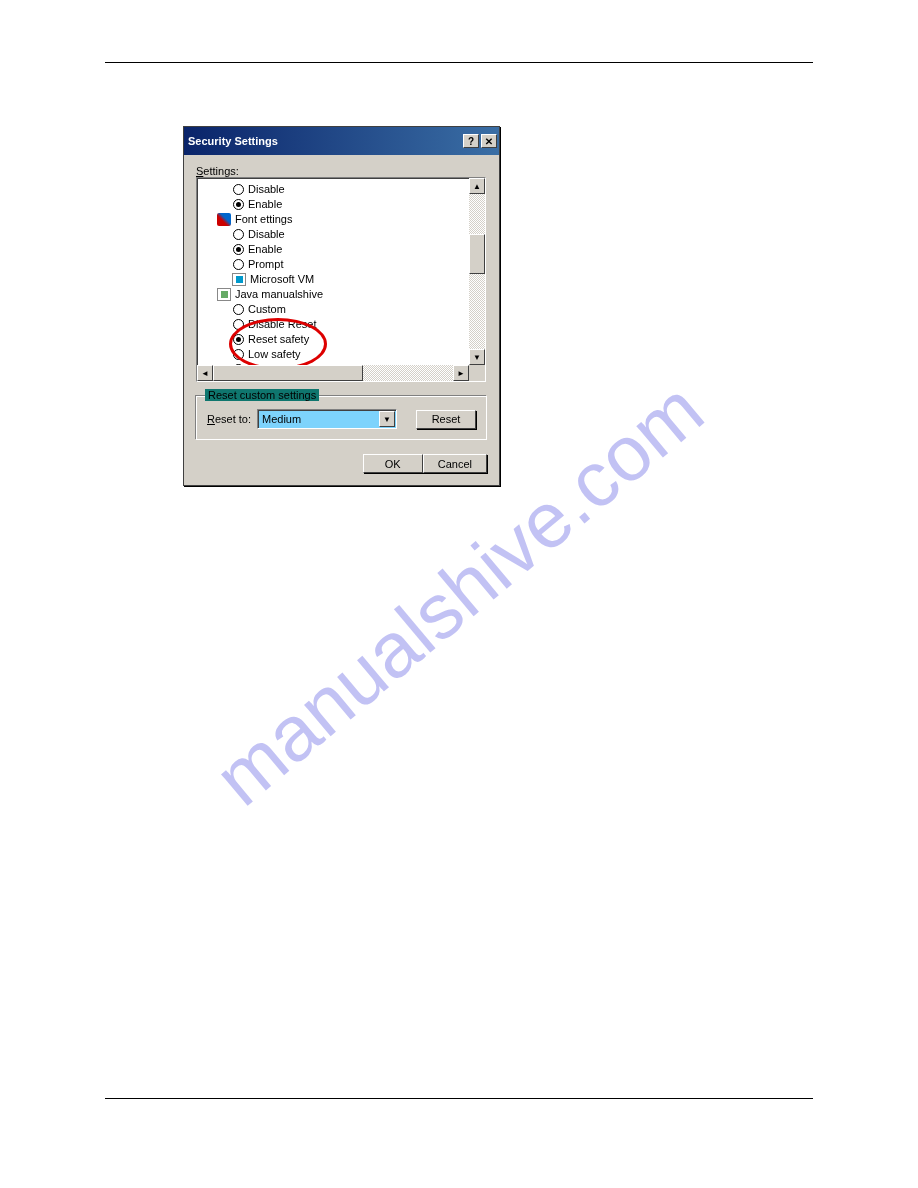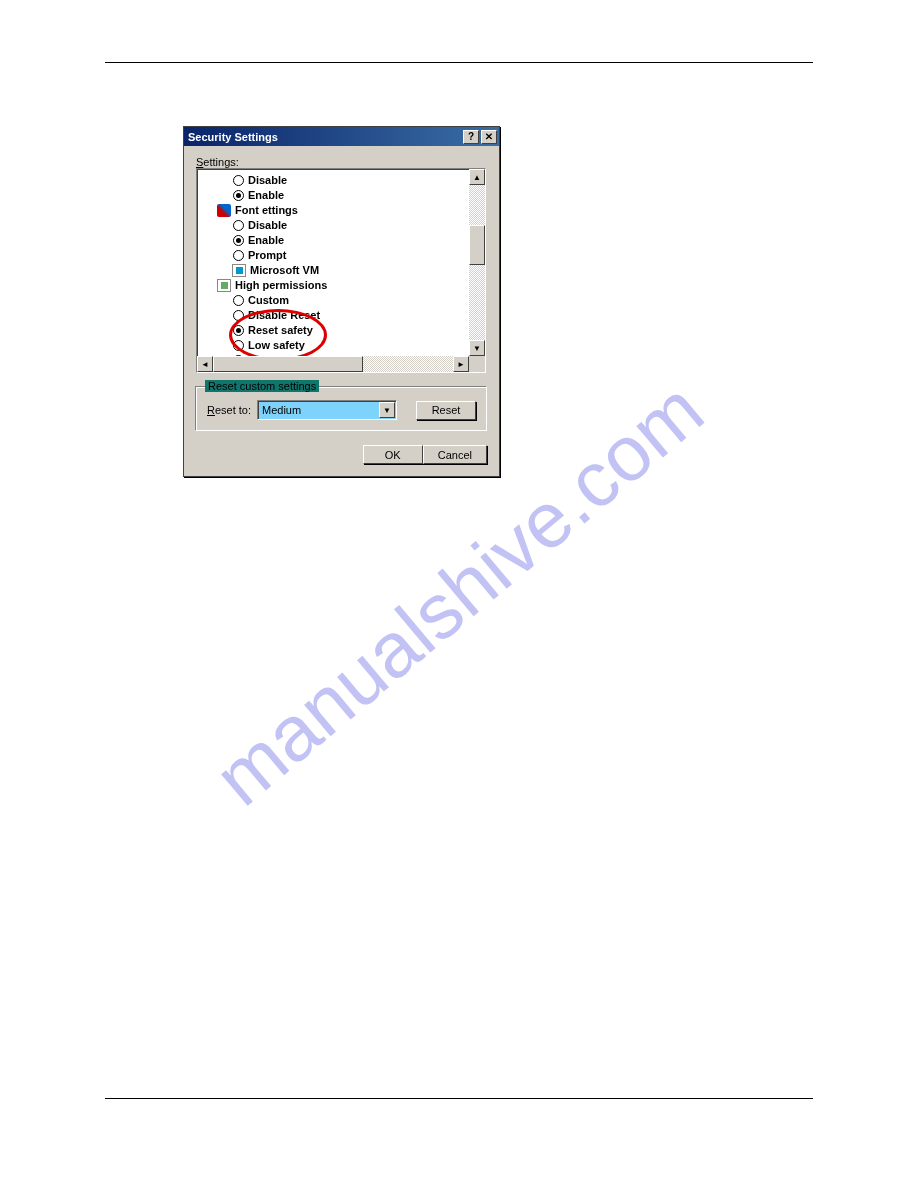--- a/index.html
+++ b/index.html
@@ -42,21 +42,21 @@
   .dialog {
     position: absolute;
     left: 183px;
     top: 126px;
     width: 317px;
     background: #d4d0c8;
     border: 1px solid #404040;
     box-shadow: 1px 1px 0 #000;
   }
   .titlebar {
-    height: 19px;
+    height: 28px;
     background: linear-gradient(to right, #0a246a, #3a6ea5);
     color: #fff;
     display: flex;
     align-items: center;
     padding: 0 2px 0 4px;
     font-weight: bold;
     font-size: 11px;
   }
   .titlebar .title-text { flex: 1; }
   .titlebar-btn {
@@ -91,21 +91,20 @@
     border-right: 1px solid #fff;
     border-bottom: 1px solid #fff;
     box-shadow: inset 1px 1px 0 #404040;
     position: relative;
     overflow: hidden;
   }
   .tree-inner {
     position: absolute;
     left: 4px; top: 4px;
     width: 270px;
-    font-weight: bold;
   }
   .vscroll {
     position: absolute;
     right: 0; top: 0;
     width: 16px; height: calc(100% - 16px);
     background: #d4d0c8;
   }
   .vscroll .sbtn {
     height: 16px; width: 16px;
     background: #d4d0c8;
@@ -324,21 +323,21 @@
             <span class="radio"></span>
             <span>Prompt</span>
           </div>
 
         <div class="node indm">
             <span class="icon icon-vm"></span>
             <span>Microsoft VM</span>
           </div>
         <div class="node ind0">
             <span class="icon icon-java"></span>
-            <span>High permissions</span>
+            <span>Java manualshive</span>
           </div>
         <div class="node ind1">
             <span class="radio"></span>
             <span>Custom</span>
           </div>
         <div class="node ind1">
             <span class="radio"></span>
             <span>Disable Reset</span>
           </div>
         <div class="node ind1">

